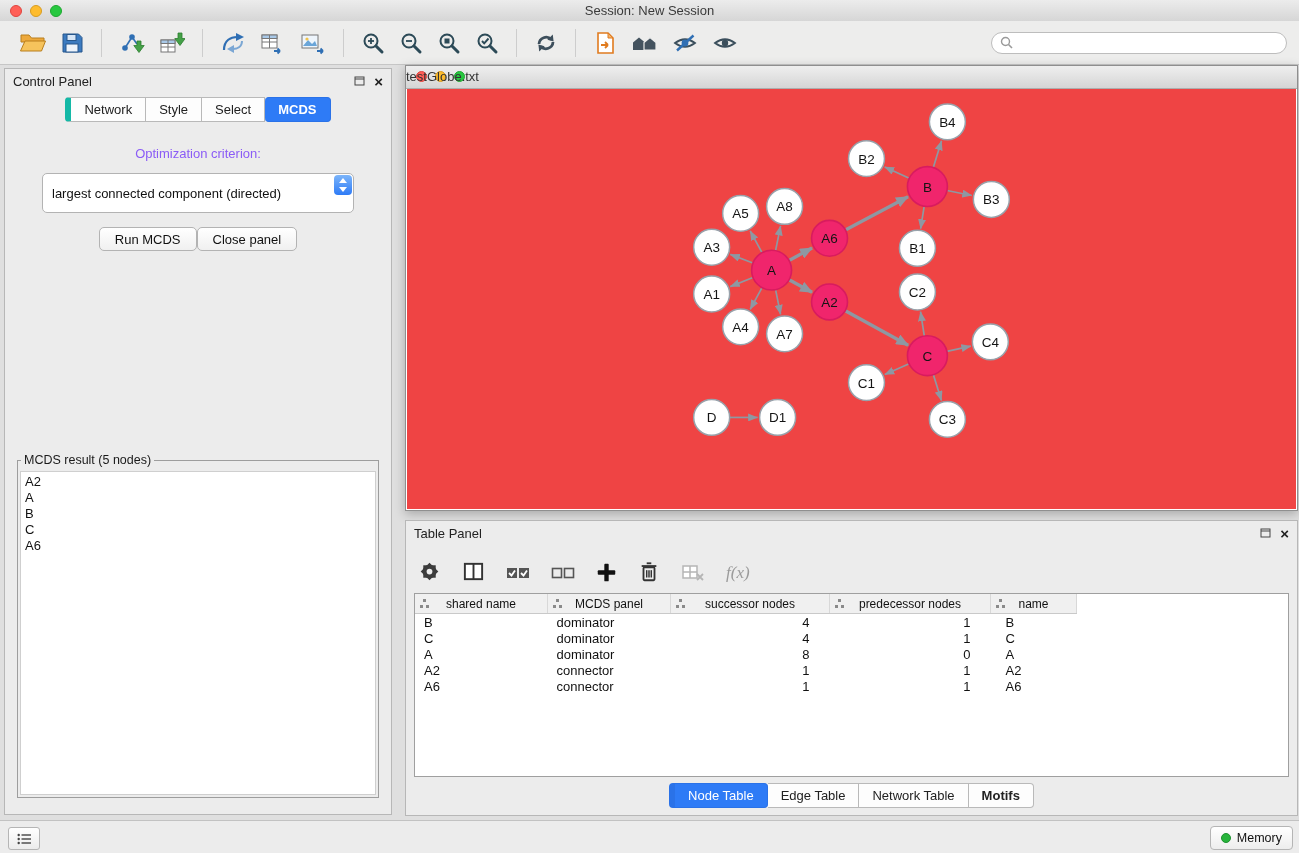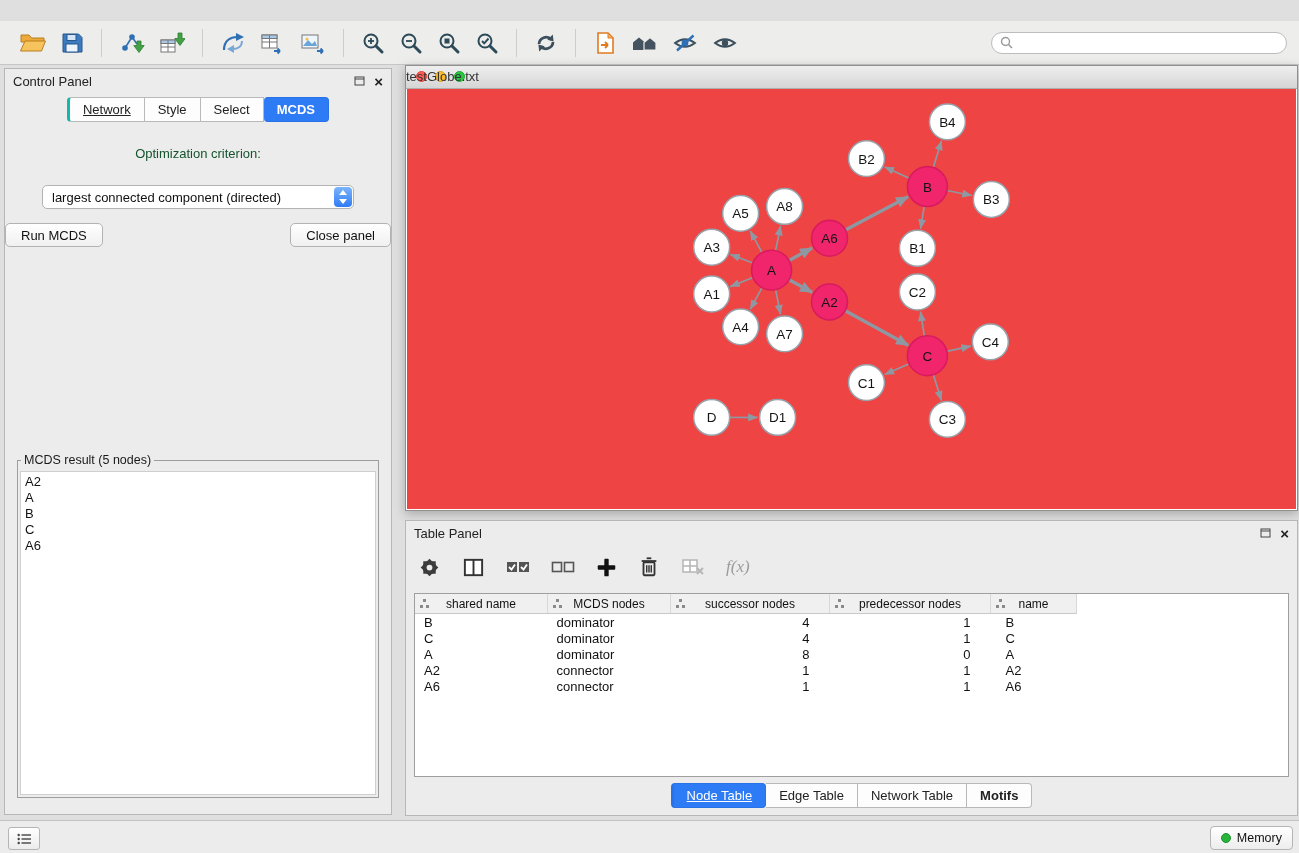--- a/index.html
+++ b/index.html
@@ -25,47 +25,47 @@
 
   
   .panel-head{height:24px;display:flex;align-items:center;padding:0 8px;font-size:13px;color:#222;}
   .panel-head .ph-icons{margin-left:auto;display:flex;align-items:center;gap:9px;}
   .xclose{font-size:15px;font-weight:700;color:#222;line-height:1;}
 
   
   .control-panel{position:absolute;left:4px;top:3px;width:388px;height:747px;background:#ececec;border:1px solid #b7b7b7;box-sizing:border-box;}
   .seg-tabs{display:flex;justify-content:center;margin-top:4px;}
   .seg-tab{padding:4px 13px;font-size:13px;color:#222;background:#fdfdfd;border:1px solid #b9b9b9;border-left:none;}
-  .seg-tab:first-child{border-left:3px solid #14b8a6;border-radius:4px 0 0 4px;text-decoration:underline;}
+  .seg-tab:first-child{border-left:6px solid #14b8a6;border-radius:4px 0 0 4px;}
   .seg-tab:last-child{border-radius:0 4px 4px 0;font-weight:bold;}
   .seg-tab.selected{background:#2e7bf6;color:#fff;border-color:#2a72e8;border-radius:4px;}
-  .opt-label{margin-top:24px;text-align:center;font-size:13px;color:#14532d;}
-  .dropdown{position:relative;margin:24px auto 0;width:312px;height:24px;background:#fff;border:1px solid #b3b3b3;border-radius:5px;box-sizing:border-box;display:flex;align-items:center;padding-left:9px;font-size:13px;color:#111;}
+  .opt-label{margin-top:24px;text-align:center;font-size:13px;color:#8b5cf6;}
+  .dropdown{position:relative;margin:12px auto 0;width:312px;height:40px;background:#fff;border:1px solid #b3b3b3;border-radius:5px;box-sizing:border-box;display:flex;align-items:center;padding-left:9px;font-size:13px;color:#111;}
   .stepper{position:absolute;right:1px;top:1px;width:18px;height:20px;border-radius:4px;background:linear-gradient(#7cb5fa,#2e7bf6);}
   .stepper:before,.stepper:after{content:"";position:absolute;left:50%;transform:translateX(-50%);border-left:4px solid transparent;border-right:4px solid transparent;}
   .stepper:before{top:3px;border-bottom:5px solid #fff;}
   .stepper:after{bottom:3px;border-top:5px solid #fff;}
-  .cp-buttons{margin-top:14px;display:flex;justify-content:space-between;gap:0;}
+  .cp-buttons{margin-top:14px;display:flex;justify-content:center;gap:0;}
   .btn{height:24px;padding:0 15px;font-size:13px;color:#111;background:linear-gradient(#ffffff,#f0f0f0);border:1px solid #b3b3b3;border-radius:5px;font-family:inherit;}
   .result-fieldset{position:absolute;left:12px;right:12px;top:384px;bottom:16px;border:1px solid #9d9d9d;margin:0;padding:1px;}
   .result-fieldset legend{font-size:12.5px;color:#1a1a1a;padding:0 3px;margin-left:2px;}
   .result-list{position:absolute;left:2px;right:2px;top:4px;bottom:2px;background:#fff;border:1px solid #cfcfcf;overflow:auto;padding:2px 0 0 4px;box-sizing:border-box;}
   .result-item{font-size:13px;line-height:16px;color:#111;}
 
   
   .net-window{position:absolute;left:405px;top:0px;width:893px;height:446px;background:#fff;border:1px solid #8f8f8f;box-sizing:border-box;box-shadow:0 3px 10px rgba(0,0,0,.25);}
   .net-titlebar{position:absolute;top:0;left:0;right:0;height:22px;background:linear-gradient(#efefef,#d5d5d5);border-bottom:1px solid #adadad;}
   .net-titlebar .title{position:absolute;left:0;right:0;top:0;height:38px;line-height:22px;text-align:left;font-size:13px;color:#333;}
   .net-canvas{position:absolute;left:1px;right:1px;top:23px;bottom:1px;background:#ef4444;}
   .net-canvas svg{position:absolute;inset:0;width:100%;height:100%;}
   .gnode-label{font-family:"Liberation Sans","DejaVu Sans",sans-serif;font-size:13.5px;fill:#141414;text-anchor:middle;}
 
   
   .table-panel{position:absolute;left:405px;top:455px;width:893px;height:296px;background:#ececec;border:1px solid #b7b7b7;box-sizing:border-box;}
-  .tp-toolbar{position:absolute;left:10px;top:28px;height:36px;display:flex;align-items:center;gap:17px;}
+  .tp-toolbar{position:absolute;left:10px;top:28px;height:36px;display:flex;align-items:flex-end;gap:17px;}
   .tpbtn{background:none;border:none;padding:2px;display:flex;align-items:center;}
   .fx-label{font-family:"Liberation Serif","DejaVu Serif",serif;font-style:italic;font-size:17px;color:#9b9b9b;}
   .table-wrap{position:absolute;left:8px;right:8px;top:72px;height:182px;background:#fff;border:1px solid #9f9f9f;overflow:hidden;}
   table.node-table{border-collapse:collapse;table-layout:fixed;width:100%;}
   .node-table th{height:19px;background:#f0f0f0;border-right:1px solid #d8d8d8;border-bottom:1px solid #c9c9c9;font-weight:normal;font-size:12px;color:#111;text-align:center;position:relative;padding:0;}
   .node-table th.filler{background:#fff;border-right:none;border-bottom:none;}
   .node-table td{height:16px;font-size:13px;color:#111;padding:0 0 0 9px;white-space:nowrap;overflow:hidden;}
   .node-table td.c2,.node-table td.c3{text-align:right;padding-right:20px;}
   .node-table td.c4{padding-left:15px;}
   .c0{width:132px;} .c1{width:122px;} .c2{width:158px;} .c3{width:160px;} .c4{width:85px;}
@@ -79,20 +79,28 @@
   .statusbar{position:absolute;left:0;right:0;top:820px;height:33px;background:#ececec;border-top:1px solid #c2c2c2;}
   .list-btn{position:absolute;left:8px;top:6px;width:30px;height:21px;border:1px solid #b5b5b5;border-radius:3px;background:linear-gradient(#fff,#ececec);display:flex;align-items:center;justify-content:center;}
   .memory-btn{position:absolute;right:6px;top:5px;height:24px;border:1px solid #b5b5b5;border-radius:4px;background:linear-gradient(#fff,#ededed);display:flex;align-items:center;gap:6px;padding:0 10px;font-size:12.5px;color:#111;box-sizing:border-box;}
   .memory-dot{width:10px;height:10px;border-radius:50%;background:#27b43c;border:1px solid #1d9230;box-sizing:border-box;}
 </style>
 </head>
 <body>
 
 <div id="app">
 
+  <div class="titlebar">
+    <div class="lights">
+      <div class="light red"></div>
+      <div class="light yellow"></div>
+      <div class="light green"></div>
+    </div>
+    <div class="title">Session: New Session</div>
+  </div>
 
   <div class="toolbar">
     <button class="tbtn">
         <svg width="27" height="24" viewBox="0 0 27 24">
           <path d="M2 4 h8 l2.5 3 H25 v4 H2 z" fill="#eda93c" stroke="#b97f1d"></path>
           <path d="M6 10 h20.5 l-4 10 H1.5 z" fill="#f6c35c" stroke="#b97f1d"></path>
         </svg>
       </button>
     <button class="tbtn">
         <svg width="24" height="24" viewBox="0 0 24 24">
@@ -413,21 +421,21 @@
           </button>
         <button class="tpbtn">
             <span class="fx-label">f(x)</span>
           </button>
       </div>
       <div class="table-wrap">
         <table class="node-table">
           <thead>
               <tr>
                 <th class="c0"><span class="col-icon"></span><span>shared name</span></th>
-                <th class="c1"><span class="col-icon"></span><span>MCDS nodes</span></th>
+                <th class="c1"><span class="col-icon"></span><span>MCDS panel</span></th>
                 <th class="c2"><span class="col-icon"></span><span>successor nodes</span></th>
                 <th class="c3"><span class="col-icon"></span><span>predecessor nodes</span></th>
                 <th class="c4"><span class="col-icon"></span><span>name</span></th>
                 <th class="filler"></th>
               </tr>
             </thead>
           <tbody>
               <tr>
                 <td class="c0">B</td>
                 <td class="c1">dominator</td>

